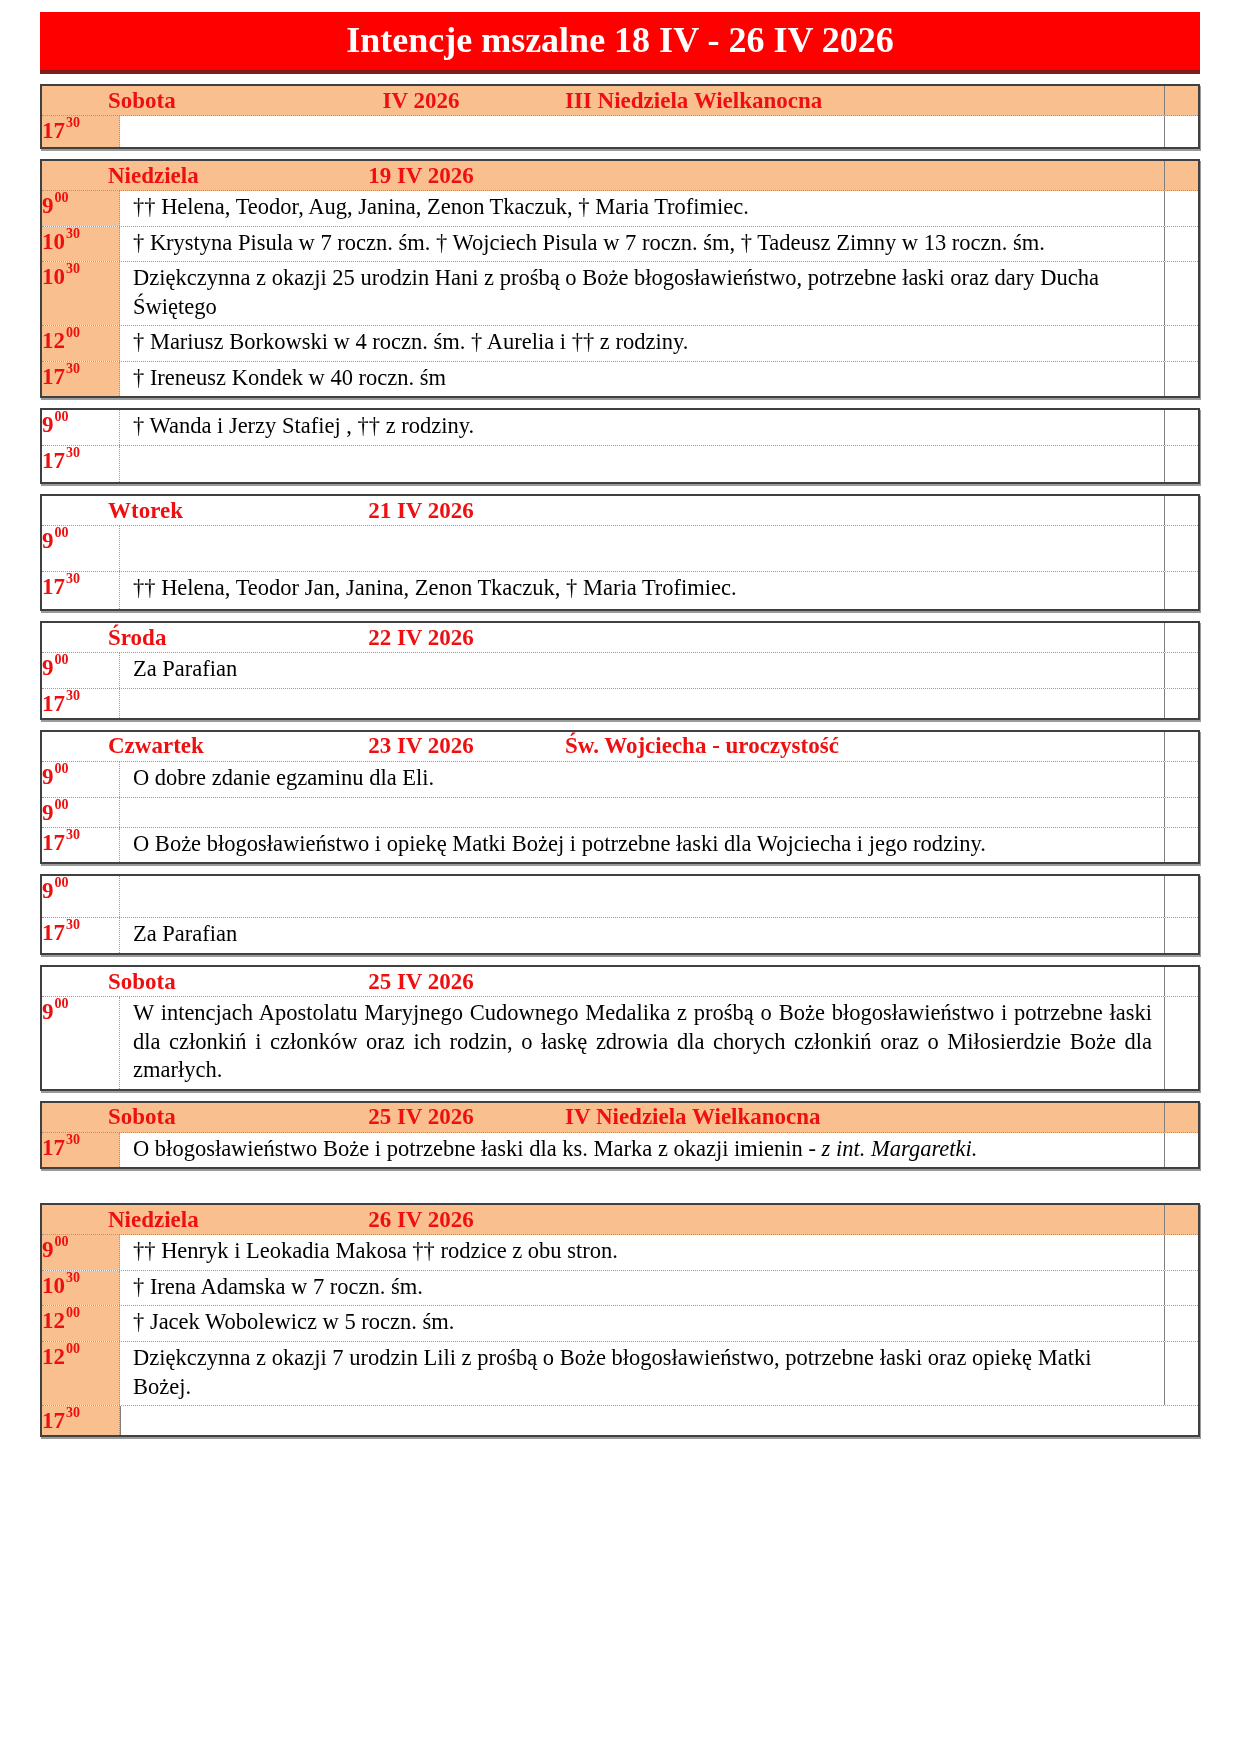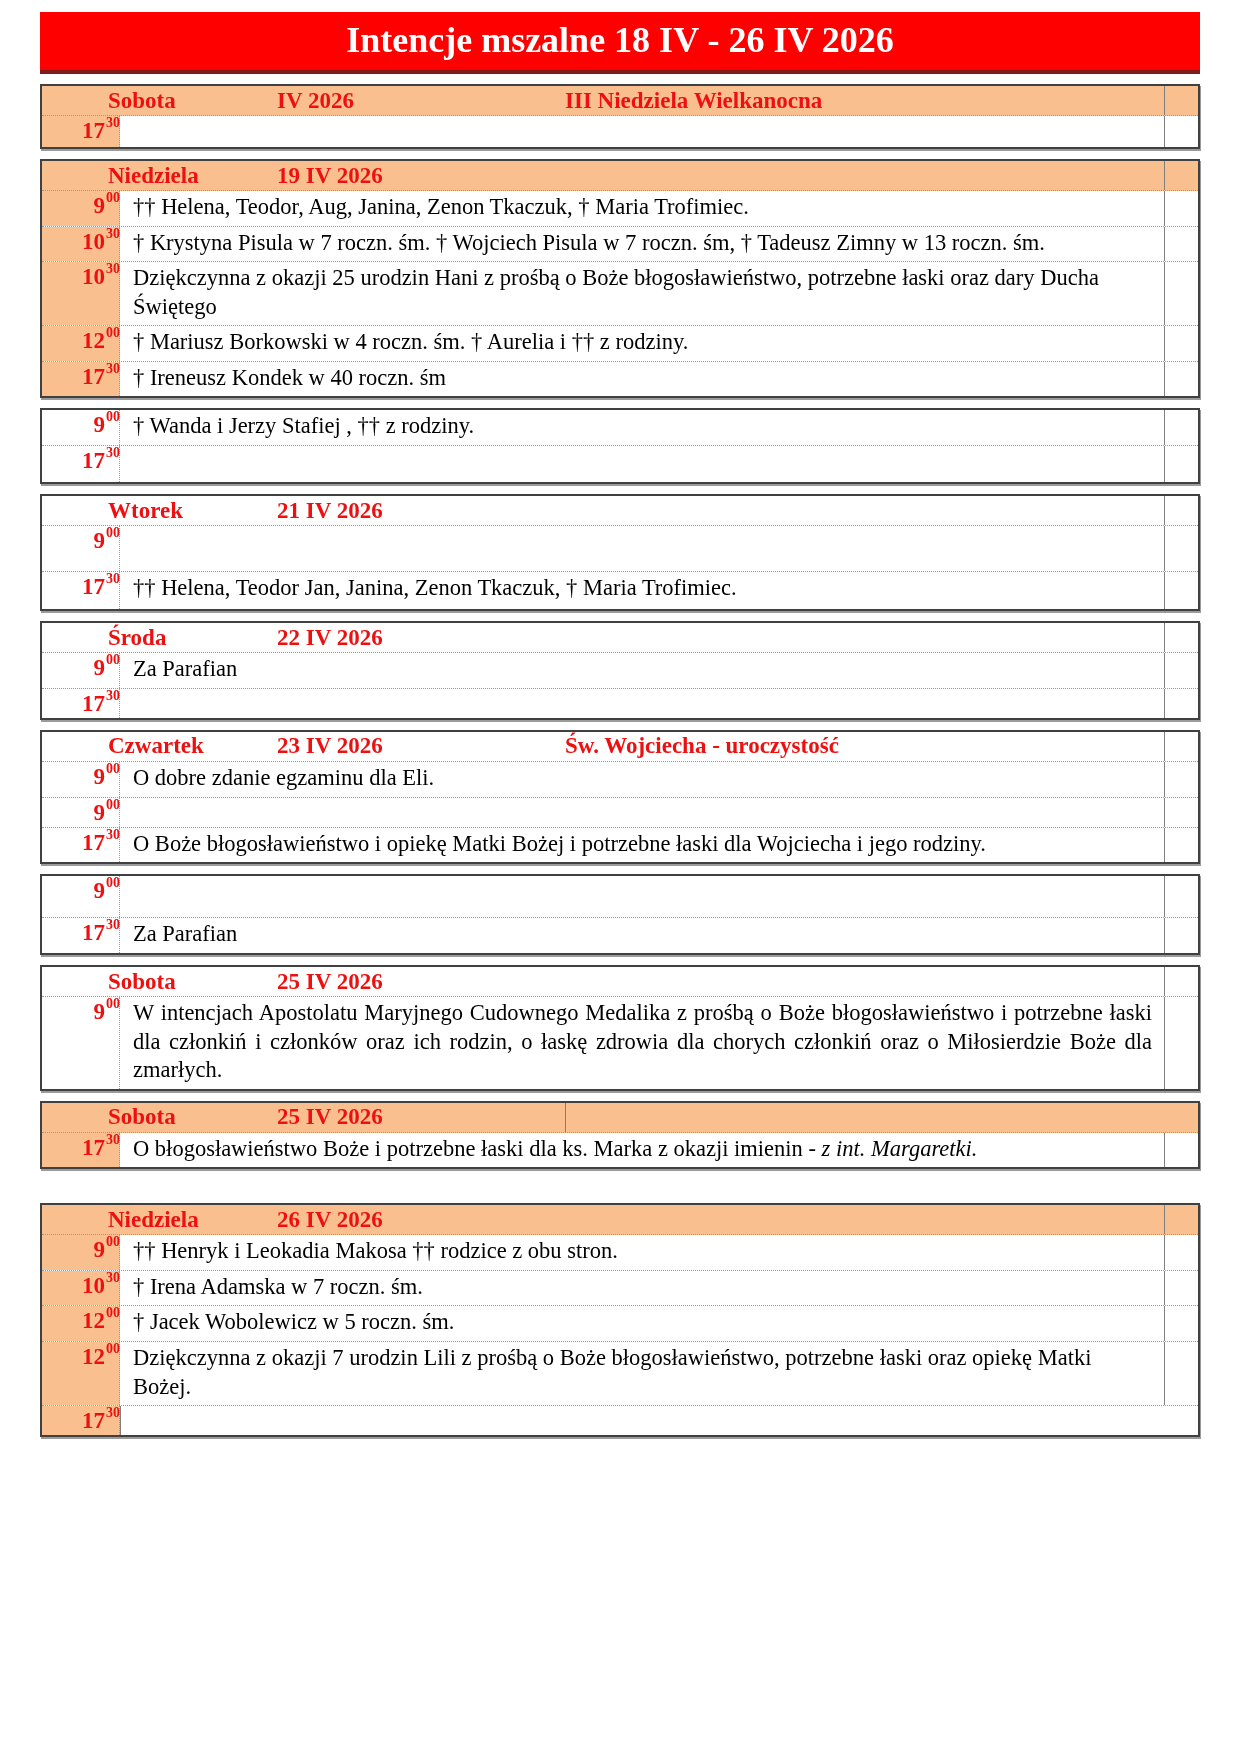--- a/index.html
+++ b/index.html
@@ -38,28 +38,28 @@
     display:flex;align-items:center;
     min-height:30px;
     color:var(--accent-red);
     font-weight:bold;
     font-size:23px;
     border-bottom:1px dotted var(--dot);
     background:#fff;
   }
   .day-section.highlight .sec-header{background:var(--peach);}
   .hdr-day{flex:none;width:235px;padding-left:66px;}
-  .hdr-date{flex:none;width:288px;}
+  .hdr-date{flex:none;width:288px;text-align:center;}
   .hdr-feast{flex:1;}
   .hdr-spacer{flex:none;width:34px;align-self:stretch;border-left:1px solid #7f7f7f;}
   .sec-row{display:flex;min-height:30px;}
   .sec-row + .sec-row{border-top:1px dotted var(--dot);}
   .time-cell{
     flex:none;width:78px;
-    text-align:right;
+    text-align:left;
     color:var(--accent-red);
     font-weight:bold;
     font-size:23px;
     padding-top:1px;
     border-right:1px dotted var(--dot);
     background:#fff;
     font-family:Liberation Serif, serif;
   }
   .day-section.highlight .time-cell{background:var(--peach);}
   .time-cell sup{font-size:14px;position:relative;top:-2px;left:1px;}
@@ -221,20 +221,21 @@
       <div class="sec-row">
         <div class="time-cell"><span>9</span><sup>00</sup></div>
         <div class="intention-cell justify"><span>W intencjach Apostolatu Maryjnego Cudownego Medalika z prośbą o Boże błogosławieństwo i potrzebne łaski dla członkiń i członków oraz ich rodzin, o łaskę zdrowia dla chorych członkiń oraz o Miłosierdzie Boże dla zmarłych.</span></div>
         <div class="spacer-cell"></div>
       </div>
     </div>
     <div class="day-section highlight">
       <div class="sec-header">
         <div class="hdr-day">Sobota</div>
         <div class="hdr-date">25 IV 2026</div>
+        <div class="hdr-feast">IV Niedziela Wielkanocna</div>
         <div class="hdr-spacer"></div>
       </div>
       <div class="sec-row">
         <div class="time-cell"><span>17</span><sup>30</sup></div>
         <div class="intention-cell"><span>O błogosławieństwo Boże i potrzebne łaski dla ks. Marka z okazji imienin - </span><span class="seg-italic">z int. Margaretki.</span></div>
         <div class="spacer-cell"></div>
       </div>
     </div>
     <div class="day-section highlight" style="margin-top: 34px;">
       <div class="sec-header">

